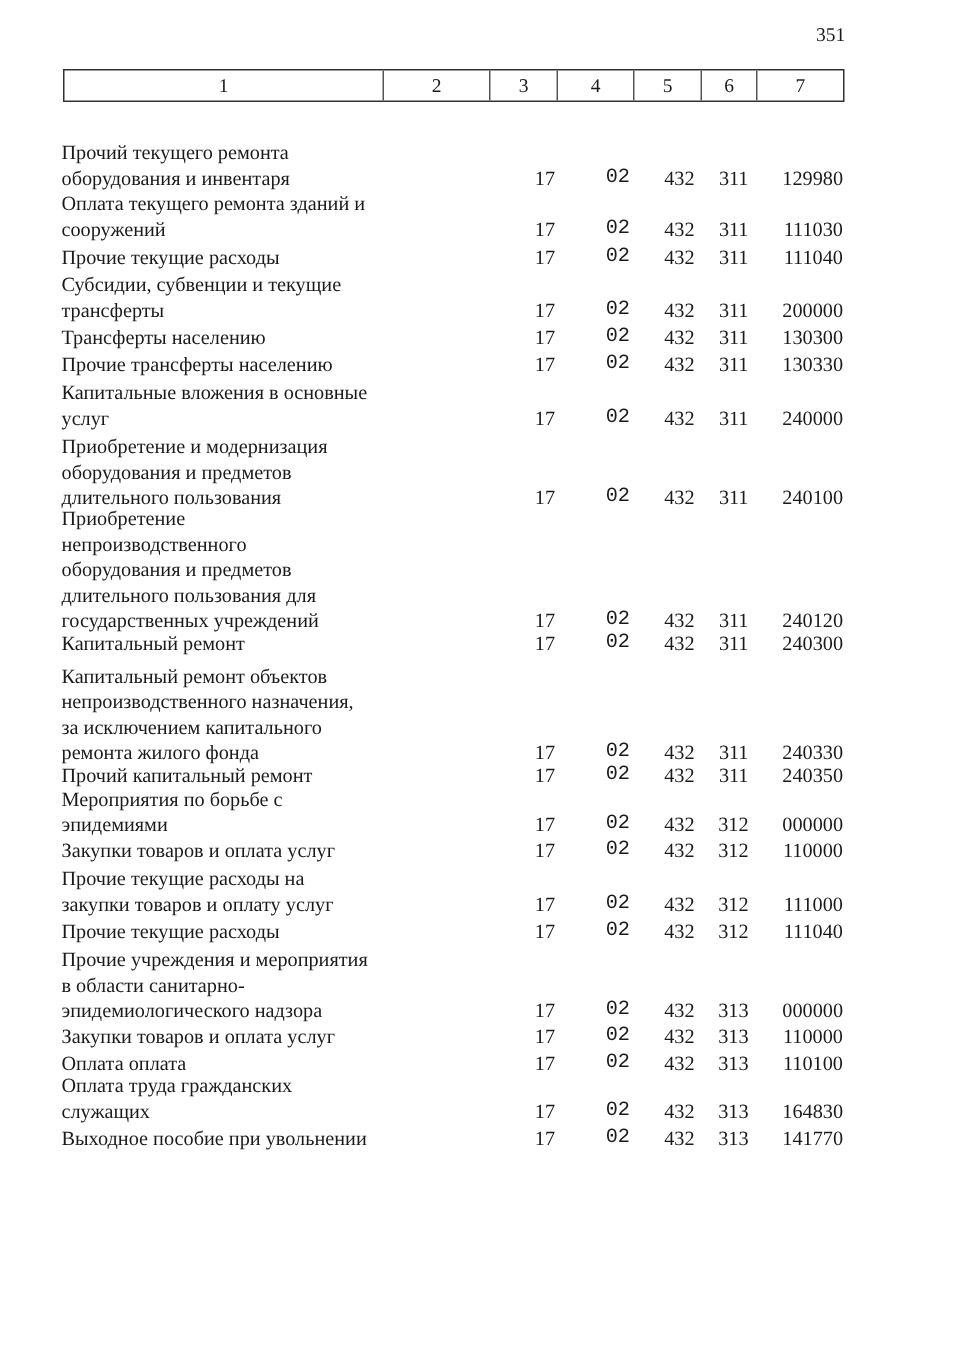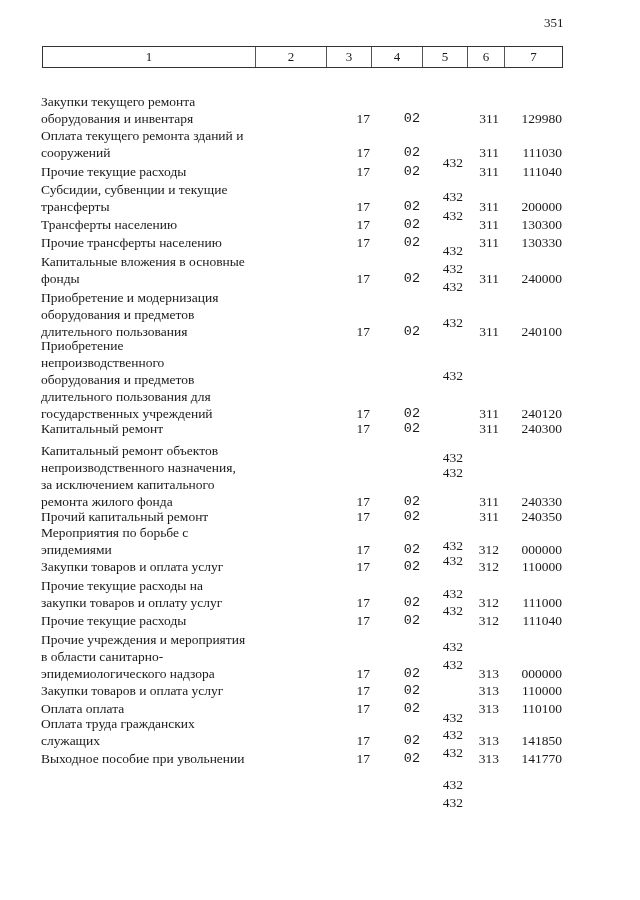--- a/index.html
+++ b/index.html
@@ -61,42 +61,42 @@
       height: 17px;
       line-height: 17px;
     }
     .val {
       position: absolute;
       top: 0;
       text-align: right;
     }
     .v-c3 { left: 340px; width: 30px; }
     .v-c4 { left: 390px; width: 30px; font-family: Liberation Mono, monospace; }
-    .v-c5 { left: 430px; width: 33px; margin-top: 44px; }
+    .v-c5 { left: 430px; width: 33px; }
     .v-c6 { left: 470px; width: 29px; }
     .v-c7 { left: 505px; width: 57px; }
   </style>
 </head>
 <body>
 
 <div class="page-number">351</div>
 
 <div class="header-table">
   <div class="header-cell" style="width:213px">1</div>
   <div class="header-cell" style="width:71px">2</div>
   <div class="header-cell" style="width:45px">3</div>
   <div class="header-cell" style="width:51px">4</div>
   <div class="header-cell" style="width:45px">5</div>
   <div class="header-cell" style="width:37px">6</div>
   <div class="header-cell" style="width:57px">7</div>
 </div>
 
 <div id="rows-container">
     <div class="row" style="top: 93px;">
-      <div class="row-label">Закупки текущего ремонта
+      <div class="row-label">Прочий текущего ремонта
 оборудования и инвентаря</div>
       <div class="row-values" style="top: 17px;">
         <span class="val v-c3">17</span>
         <span class="val v-c4">02</span>
         <span class="val v-c5">432</span>
         <span class="val v-c6">311</span>
         <span class="val v-c7">129980</span>
       </div>
     </div>
     <div class="row" style="top: 127px;">
@@ -146,21 +146,21 @@
       <div class="row-values" style="top: 0px;">
         <span class="val v-c3">17</span>
         <span class="val v-c4">02</span>
         <span class="val v-c5">432</span>
         <span class="val v-c6">311</span>
         <span class="val v-c7">130330</span>
       </div>
     </div>
     <div class="row" style="top: 253px;">
       <div class="row-label">Капитальные вложения в основные
-фонды</div>
+услуг</div>
       <div class="row-values" style="top: 17px;">
         <span class="val v-c3">17</span>
         <span class="val v-c4">02</span>
         <span class="val v-c5">432</span>
         <span class="val v-c6">311</span>
         <span class="val v-c7">240000</span>
       </div>
     </div>
     <div class="row" style="top: 289px;">
       <div class="row-label">Приобретение и модернизация
@@ -296,21 +296,21 @@
       </div>
     </div>
     <div class="row" style="top: 715px;">
       <div class="row-label">Оплата труда гражданских
 служащих</div>
       <div class="row-values" style="top: 17px;">
         <span class="val v-c3">17</span>
         <span class="val v-c4">02</span>
         <span class="val v-c5">432</span>
         <span class="val v-c6">313</span>
-        <span class="val v-c7">141850</span>
+        <span class="val v-c7">164830</span>
       </div>
     </div>
     <div class="row" style="top: 750px;">
       <div class="row-label">Выходное пособие при увольнении</div>
       <div class="row-values" style="top: 0px;">
         <span class="val v-c3">17</span>
         <span class="val v-c4">02</span>
         <span class="val v-c5">432</span>
         <span class="val v-c6">313</span>
         <span class="val v-c7">141770</span>

